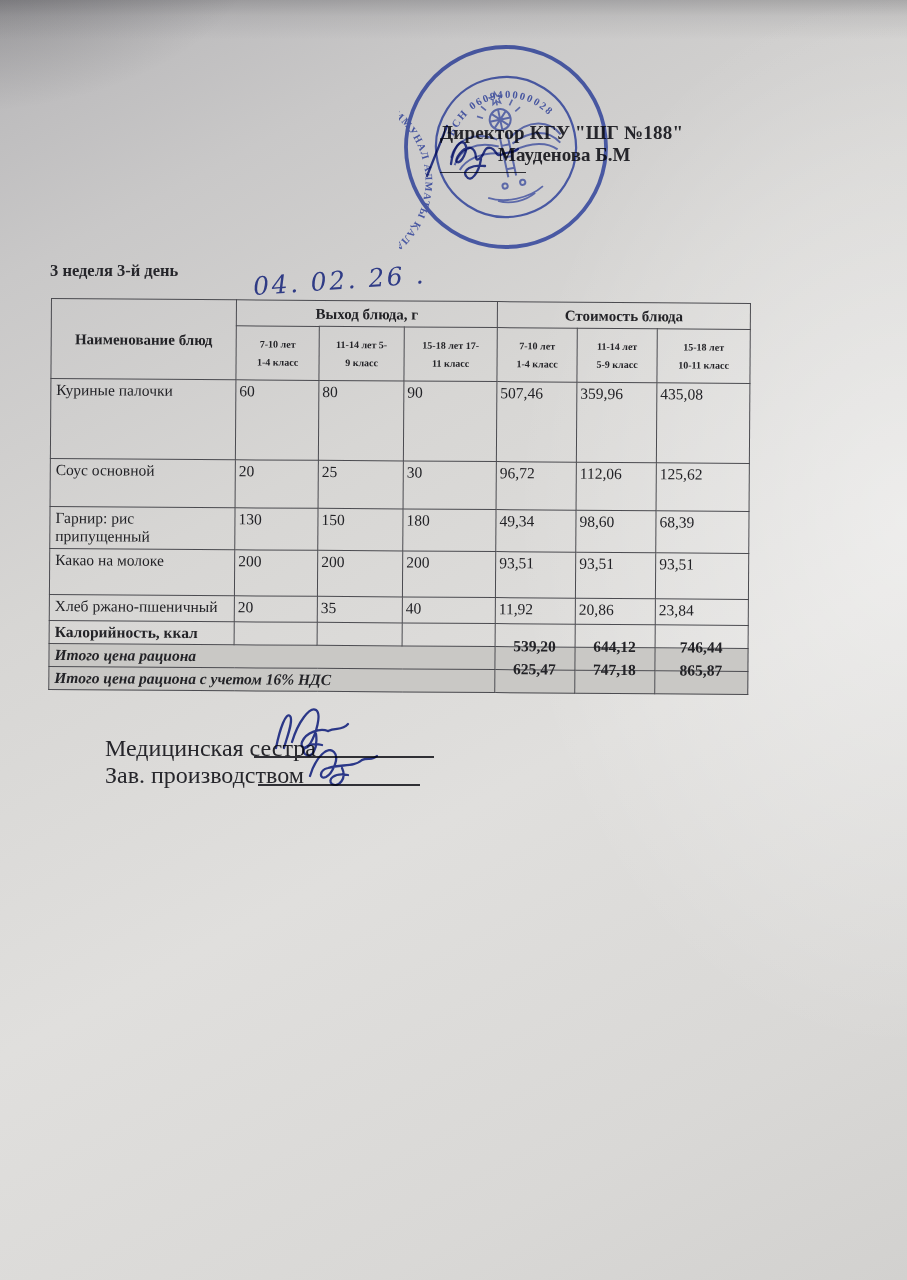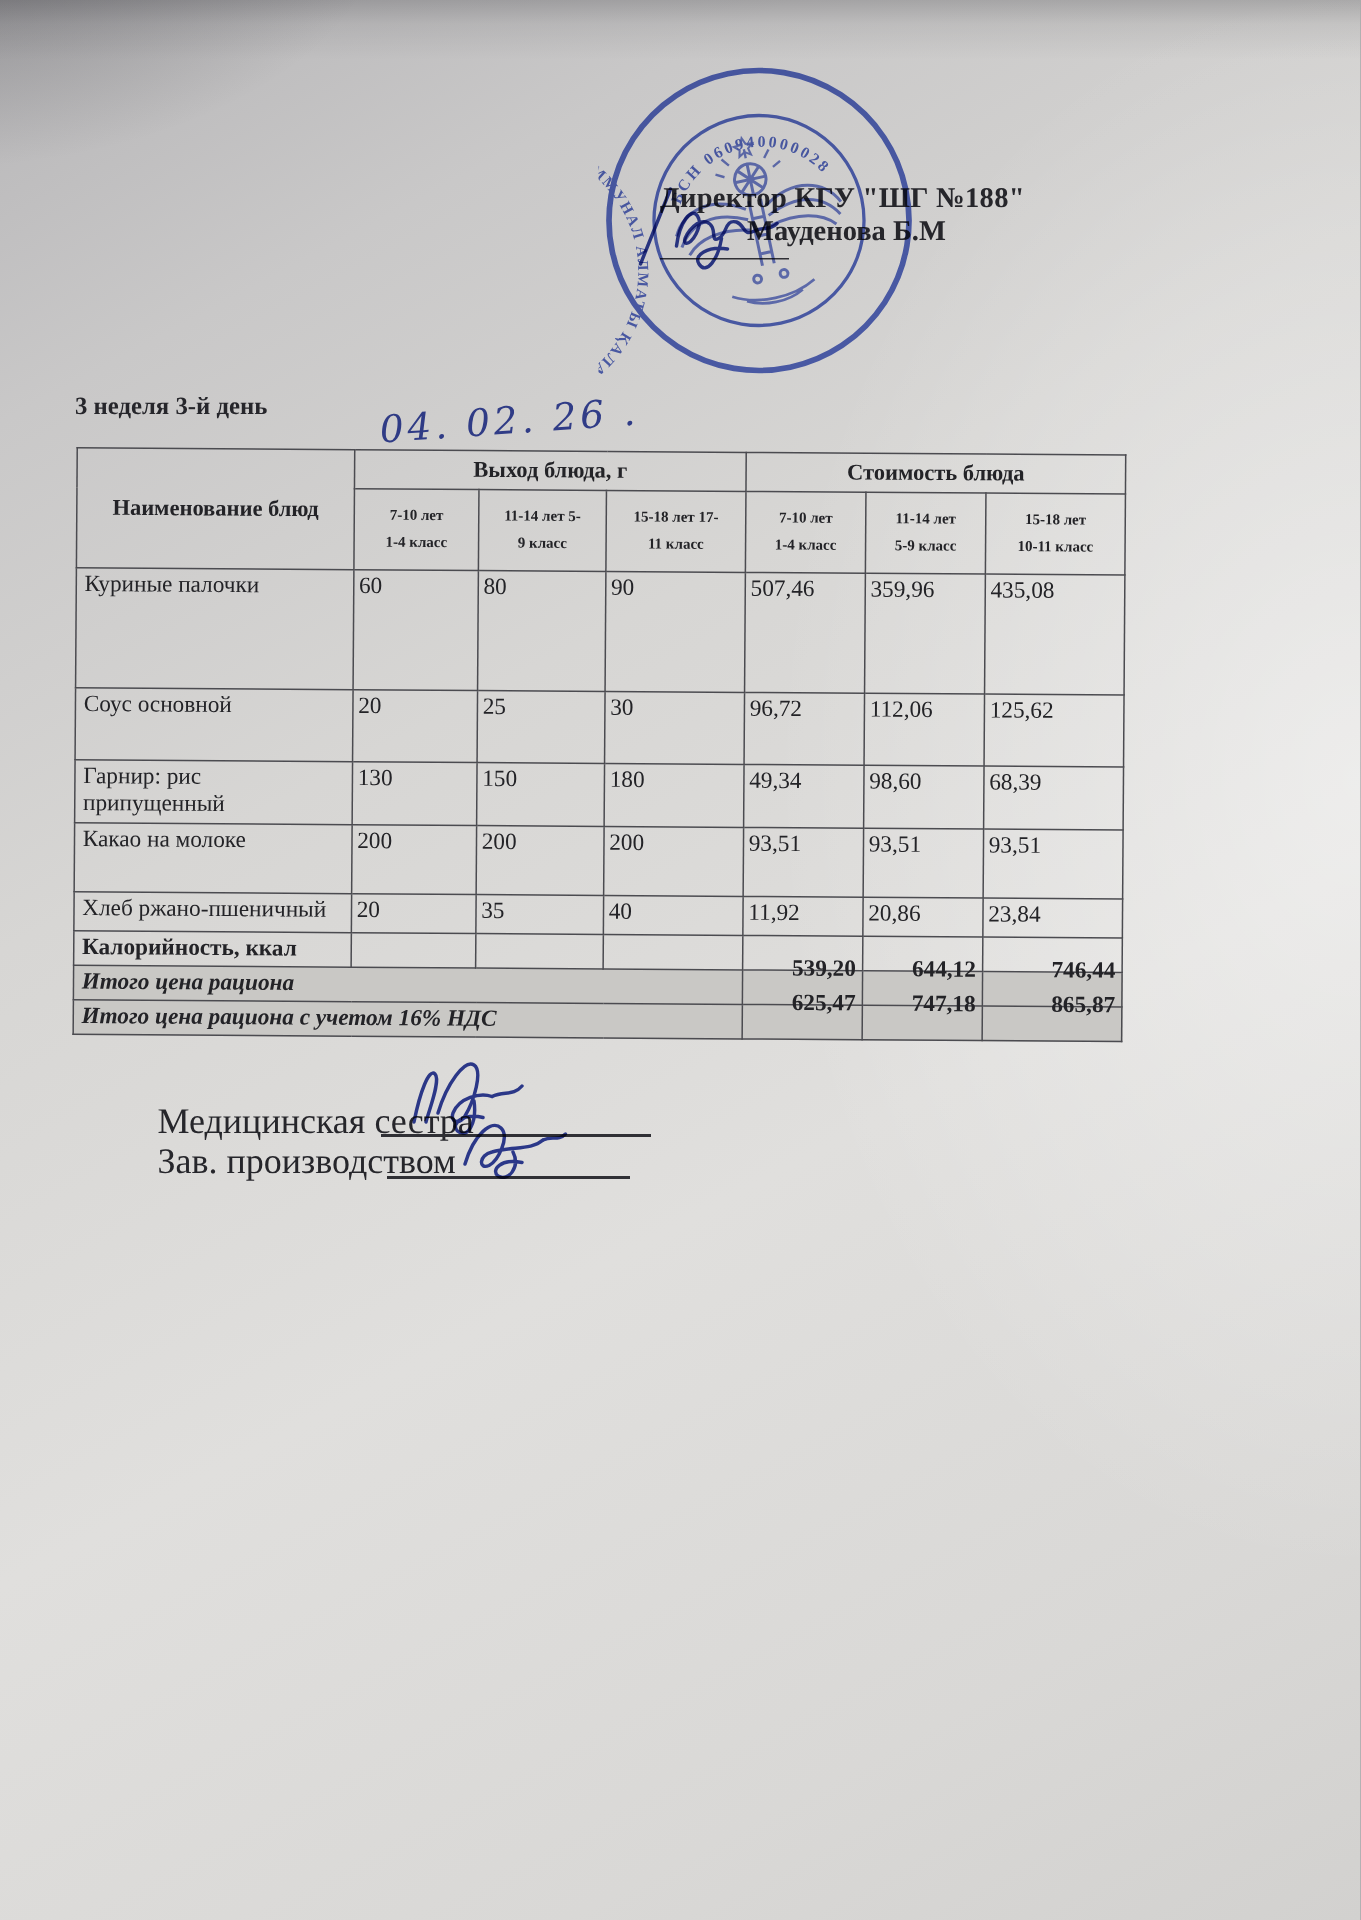--- a/index.html
+++ b/index.html
@@ -40,21 +40,21 @@
     font-size:15.5px;color:#232327;
   }
   .menu th,.menu td{border:1.6px solid #4b4b50;padding:2px 3px;overflow:visible;}
   .menu thead th{font-weight:bold;text-align:center;vertical-align:middle;font-size:15px;line-height:18px;}
   .menu th.age{white-space:pre-line;font-size:10px;}
   .menu tbody td{vertical-align:top;}
   .menu td.dish{padding-left:5px;}
   .menu td.num{}
   .menu tr.shade td{background:#c9c8c5;}
   .menu td.tot-label{font-weight:bold;font-style:italic;padding-left:5px;vertical-align:middle;}
-  .menu td.tot-num{text-align:right;font-weight:bold;padding-right:4px;}
+  .menu td.tot-num{text-align:center;font-weight:bold;padding-right:4px;}
   .menu td.tot-num .lift{position:relative;top:-12px;display:inline-block;}
   .menu td.cal-label{font-weight:bold;padding-left:5px;}
   
   .signer-label{position:absolute;font-size:24px;margin-left:35px;}
   .f-line{position:absolute;height:2px;background:#303035;}
   .footer-sig{position:absolute;mix-blend-mode:multiply;}
 </style>
 </head>
 <body>
 

